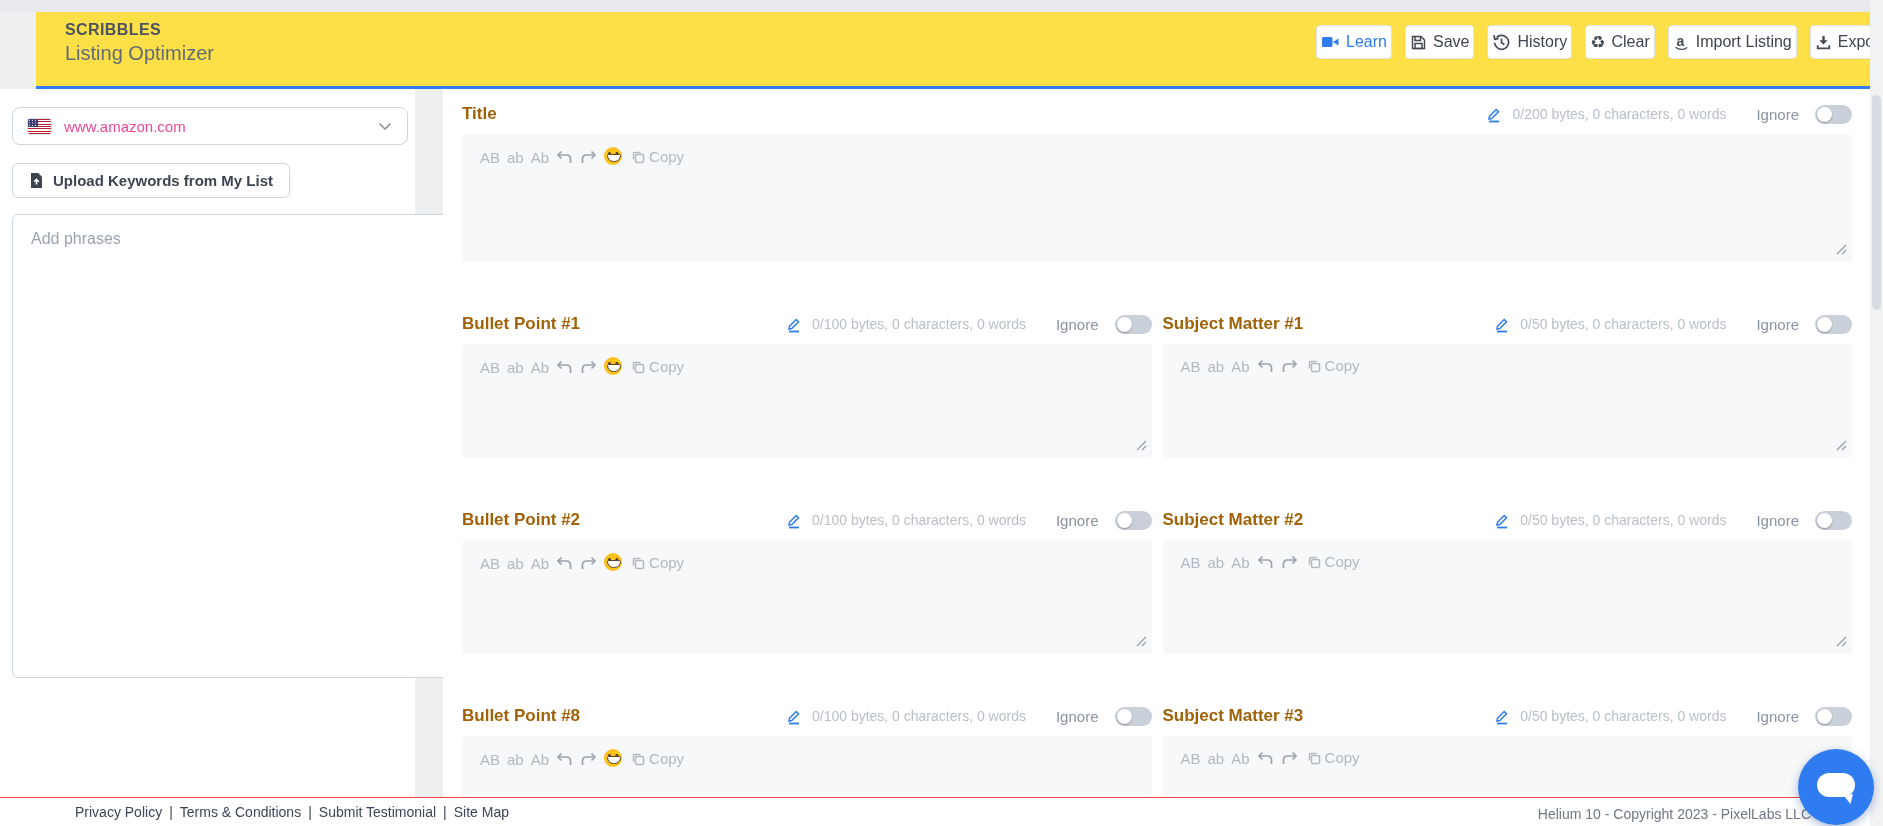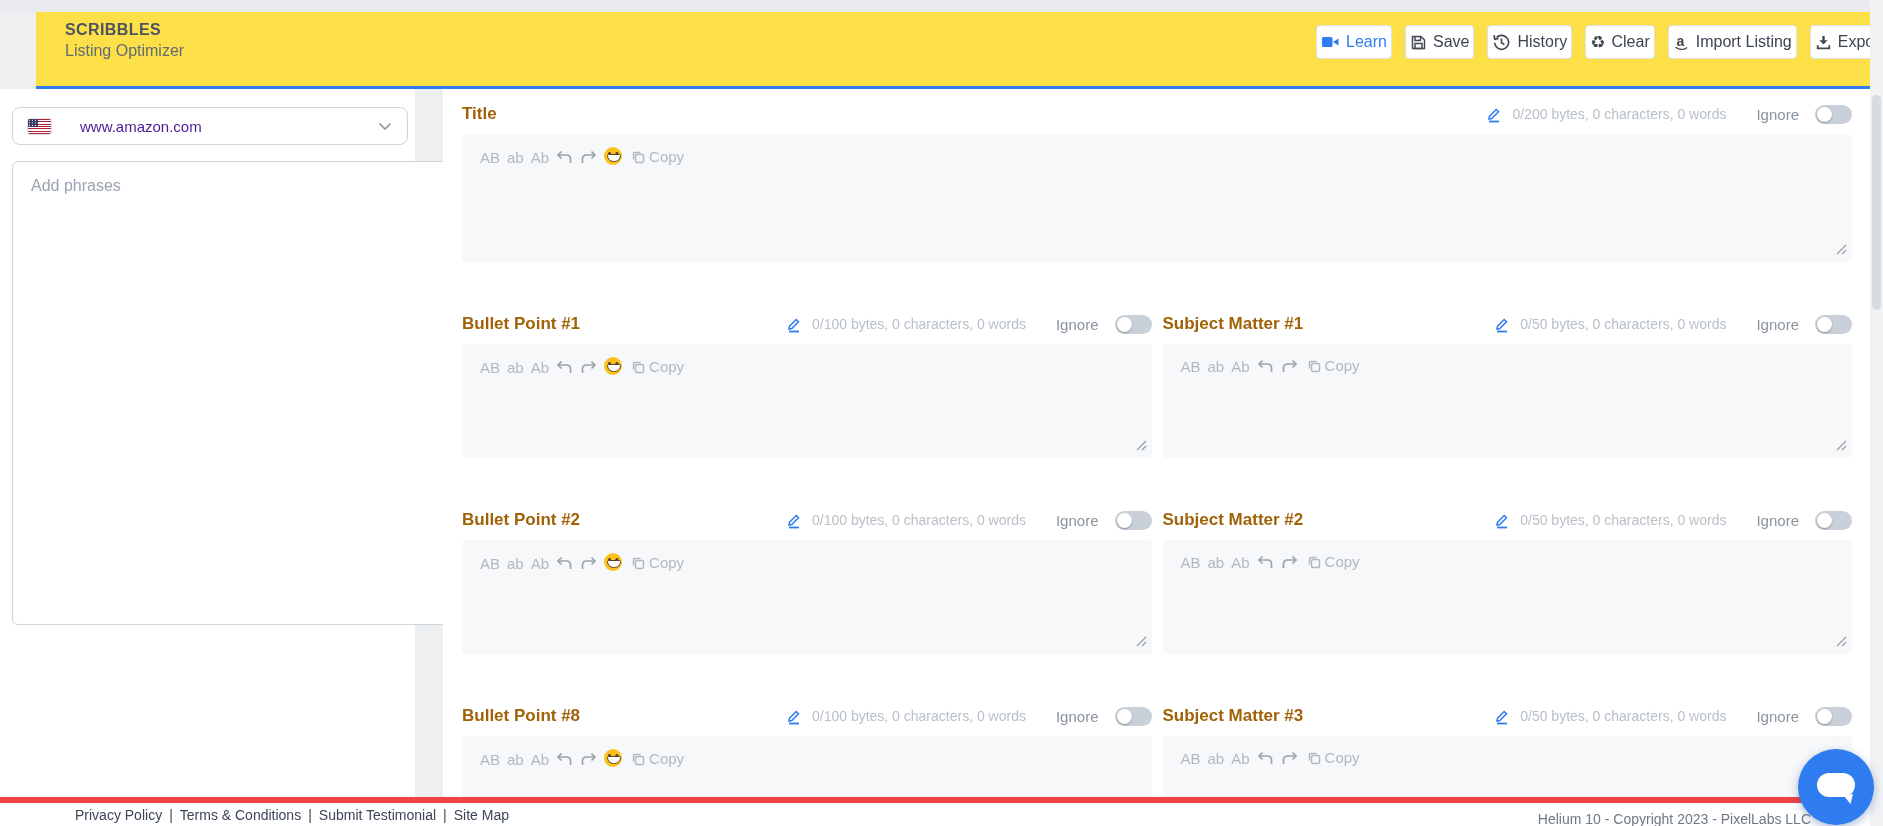--- a/index.html
+++ b/index.html
@@ -12,40 +12,40 @@
   
   .top-strip { position:absolute; left:0; top:0; width:100%; height:12px; background:#e9eaed; }
   
   .header {
     position:absolute; left:0; top:12px; width:100%; height:77px; background:#fde047;
     border-bottom:3px solid #2e7cf0;
     margin-left:36px;
   }
   .brand { position:absolute; left:29px; top:9px; }
   .brand-name { font-size:16px; font-weight:700; color:#4c5462; letter-spacing:.4px; }
-  .brand-sub { font-size:16px; color:#626b78; margin-top:3px; }
+  .brand-sub { font-size:20px; color:#626b78; margin-top:3px; }
   .hdr-buttons { position:absolute; right:30px; top:13px; display:flex; gap:13px; }
   .hbtn {
     height:34px; display:flex; align-items:center; gap:6px; padding:0 4px;
     background:#fff; border:1px solid #dde1e6; border-radius:4px;
     font-size:16px; color:#3e4552; cursor:pointer; white-space:nowrap;
   }
   .hbtn.learn { color:#2e7cf0; }
   .hbtn svg, .hbtn .uni { display:block; }
   .uni { font-size:17px; line-height:1; color:#434a55; }
   
   .sidebar {
     position:absolute; left:0; top:89px; width:415px; height:708px; background:#fff;
     padding:18px 0 0 12px;
   }
   .dropdown {
     width:396px; height:38px; border:1px solid #cdd5de; border-radius:8px; background:#fff;
     display:flex; align-items:center; padding:0 15px; gap:13px; cursor:pointer;
   }
-  .dropdown-text { font-size:15px; color:#4c1d95;margin-left:16px; }
+  .dropdown-text { font-size:15px; color:#ec4899; }
   .chev { margin-left:auto; display:block; }
   .flag { width:23px; height:15px; position:relative; border-radius:2px; overflow:hidden; flex:none;
     background:repeating-linear-gradient(#b22234 0 1.16px,#fff 1.16px 2.31px); box-shadow:0 0 0 1px #e3e6ea; }
   .flag::after { content:""; position:absolute; left:0; top:0; width:9.5px; height:8px; background:#3c3b6e;
     background-image:radial-gradient(circle, #fff 0.55px, transparent 0.7px); background-size:3px 2.6px; }
   .upload-btn {
     margin-top:18px; height:35px; display:inline-flex; align-items:center; gap:9px; padding:0 16px;
     background:#fff; border:1px solid #cdd5de; border-radius:6px;
     font-family:"Liberation Sans", sans-serif; font-weight:700; font-size:15px; color:#3e4552; cursor:pointer;
   }
@@ -86,21 +86,21 @@
     background:#57432f; box-shadow:7.4px 0 0 #57432f; }
   .emoji-face::after { content:""; position:absolute; left:3.4px; bottom:2.6px; width:11.2px; height:6px;
     background:#fff; border:1px solid #57432f; border-radius:2px 2px 8px 8px; }
   .rsz { position:absolute; right:5px; bottom:3px; cursor:nwse-resize; }
   .row { display:flex; gap:11px; }
   .rowhead { display:flex; gap:11px; margin-top:47px; }
   .col { flex:1; display:flex; align-items:center; height:30px; }
   
   .footer {
     position:absolute; left:0; top:797px; width:1883px; height:29px; background:#fff;
-    border-top:6px solid #ef4444; display:flex; align-items:center; font-size:14px;
+    border-top:1px solid #ef4444; display:flex; align-items:center; font-size:14px;
   }
   .flinks { margin-left:75px; display:flex; gap:7px; color:#3c4657; }
   .flink { cursor:pointer; }
   .fsep { color:#3c4657; }
   .copyright { position:absolute; right:72px; top:8px; color:#6e7885; }
   
   .chat {
     position:absolute; left:1798px; top:749px; width:76px; height:76px; border-radius:50%;
     background:#2e7cf0; display:flex; align-items:center; justify-content:center;
     box-shadow:0 3px 10px rgba(20,60,140,.35); cursor:pointer; z-index:5;
@@ -179,20 +179,29 @@
   <div class="sidebar">
     <div class="dropdown">
       <span class="flag"></span>
       <span class="dropdown-text">www.amazon.com</span>
       <span class="chev">
         <svg width="14" height="9" viewBox="0 0 14 9">
             <path d="M1.5 1.5 L7 7 L12.5 1.5" fill="none" stroke="#8a929e" stroke-width="1.6"></path>
           </svg>
       </span>
     </div>
+    <button class="upload-btn">
+      <span class="tbi">
+        <svg width="15" height="17" viewBox="0 0 15 17">
+            <path d="M2 1 H9.2 L13 4.8 V16 H2 Z" fill="#3e4552"></path>
+            <path d="M7.5 12.6 V7.6 M5.2 9.7 L7.5 7.3 L9.8 9.7" stroke="#fff" stroke-width="1.6" fill="none"></path>
+          </svg>
+      </span>
+      <span>Upload Keywords from My List</span>
+    </button>
     <div class="phrases-wrap">
       <textarea class="phrases" placeholder="Add phrases" style=""></textarea>
       <span class="corner">
         <svg width="11" height="11" viewBox="0 0 11 11">
             <path d="M10 1 L1 10 M10 6 L6 10" stroke="#97a0aa" stroke-width="1.3"></path>
           </svg>
       </span>
     </div>
   </div>
 

